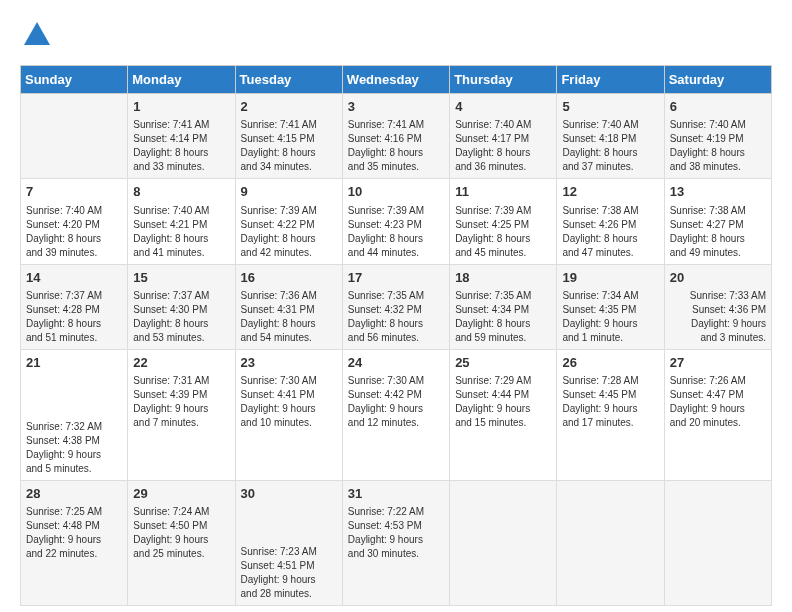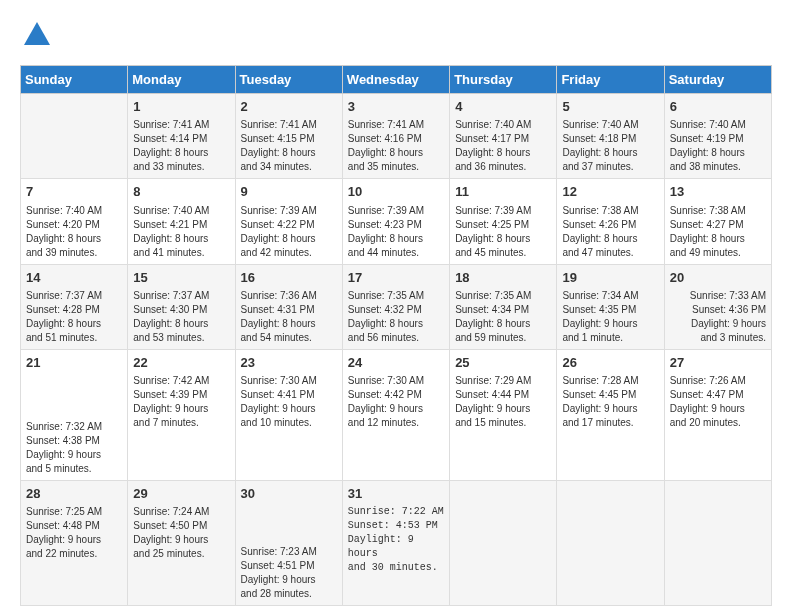--- a/index.html
+++ b/index.html
@@ -272,21 +272,21 @@
       <tr>
         <td>
           <span class="day-num">21</span>
           <div class="day-info" style="white-space: pre-line; margin-top: 48px;">Sunrise: 7:32 AM
 Sunset: 4:38 PM
 Daylight: 9 hours
 and 5 minutes.</div>
         </td>
         <td>
           <span class="day-num">22</span>
-          <div class="day-info" style="white-space: pre-line;">Sunrise: 7:42 AM
+          <div class="day-info" style="white-space: pre-line;">Sunrise: 7:31 AM
 Sunset: 4:39 PM
 Daylight: 9 hours
 and 7 minutes.</div>
         </td>
         <td>
           <span class="day-num">23</span>
           <div class="day-info" style="white-space: pre-line;">Sunrise: 7:30 AM
 Sunset: 4:41 PM
 Daylight: 9 hours
 and 10 minutes.</div>
@@ -337,21 +337,21 @@
         </td>
         <td>
           <span class="day-num">30</span>
           <div class="day-info" style="white-space: pre-line; margin-top: 42px;">Sunrise: 7:23 AM
 Sunset: 4:51 PM
 Daylight: 9 hours
 and 28 minutes.</div>
         </td>
         <td>
           <span class="day-num">31</span>
-          <div class="day-info" style="white-space: pre-line; font-family: Liberation Mono, monospace;">Sunrise: 7:22 AM
+          <div class="day-info" style="white-space: pre-line;">Sunrise: 7:22 AM
 Sunset: 4:53 PM
 Daylight: 9 hours
 and 30 minutes.</div>
         </td>
         <td class="empty"></td>
         <td class="empty"></td>
         <td class="empty"></td>
       </tr>
     </tbody>
 </table>

